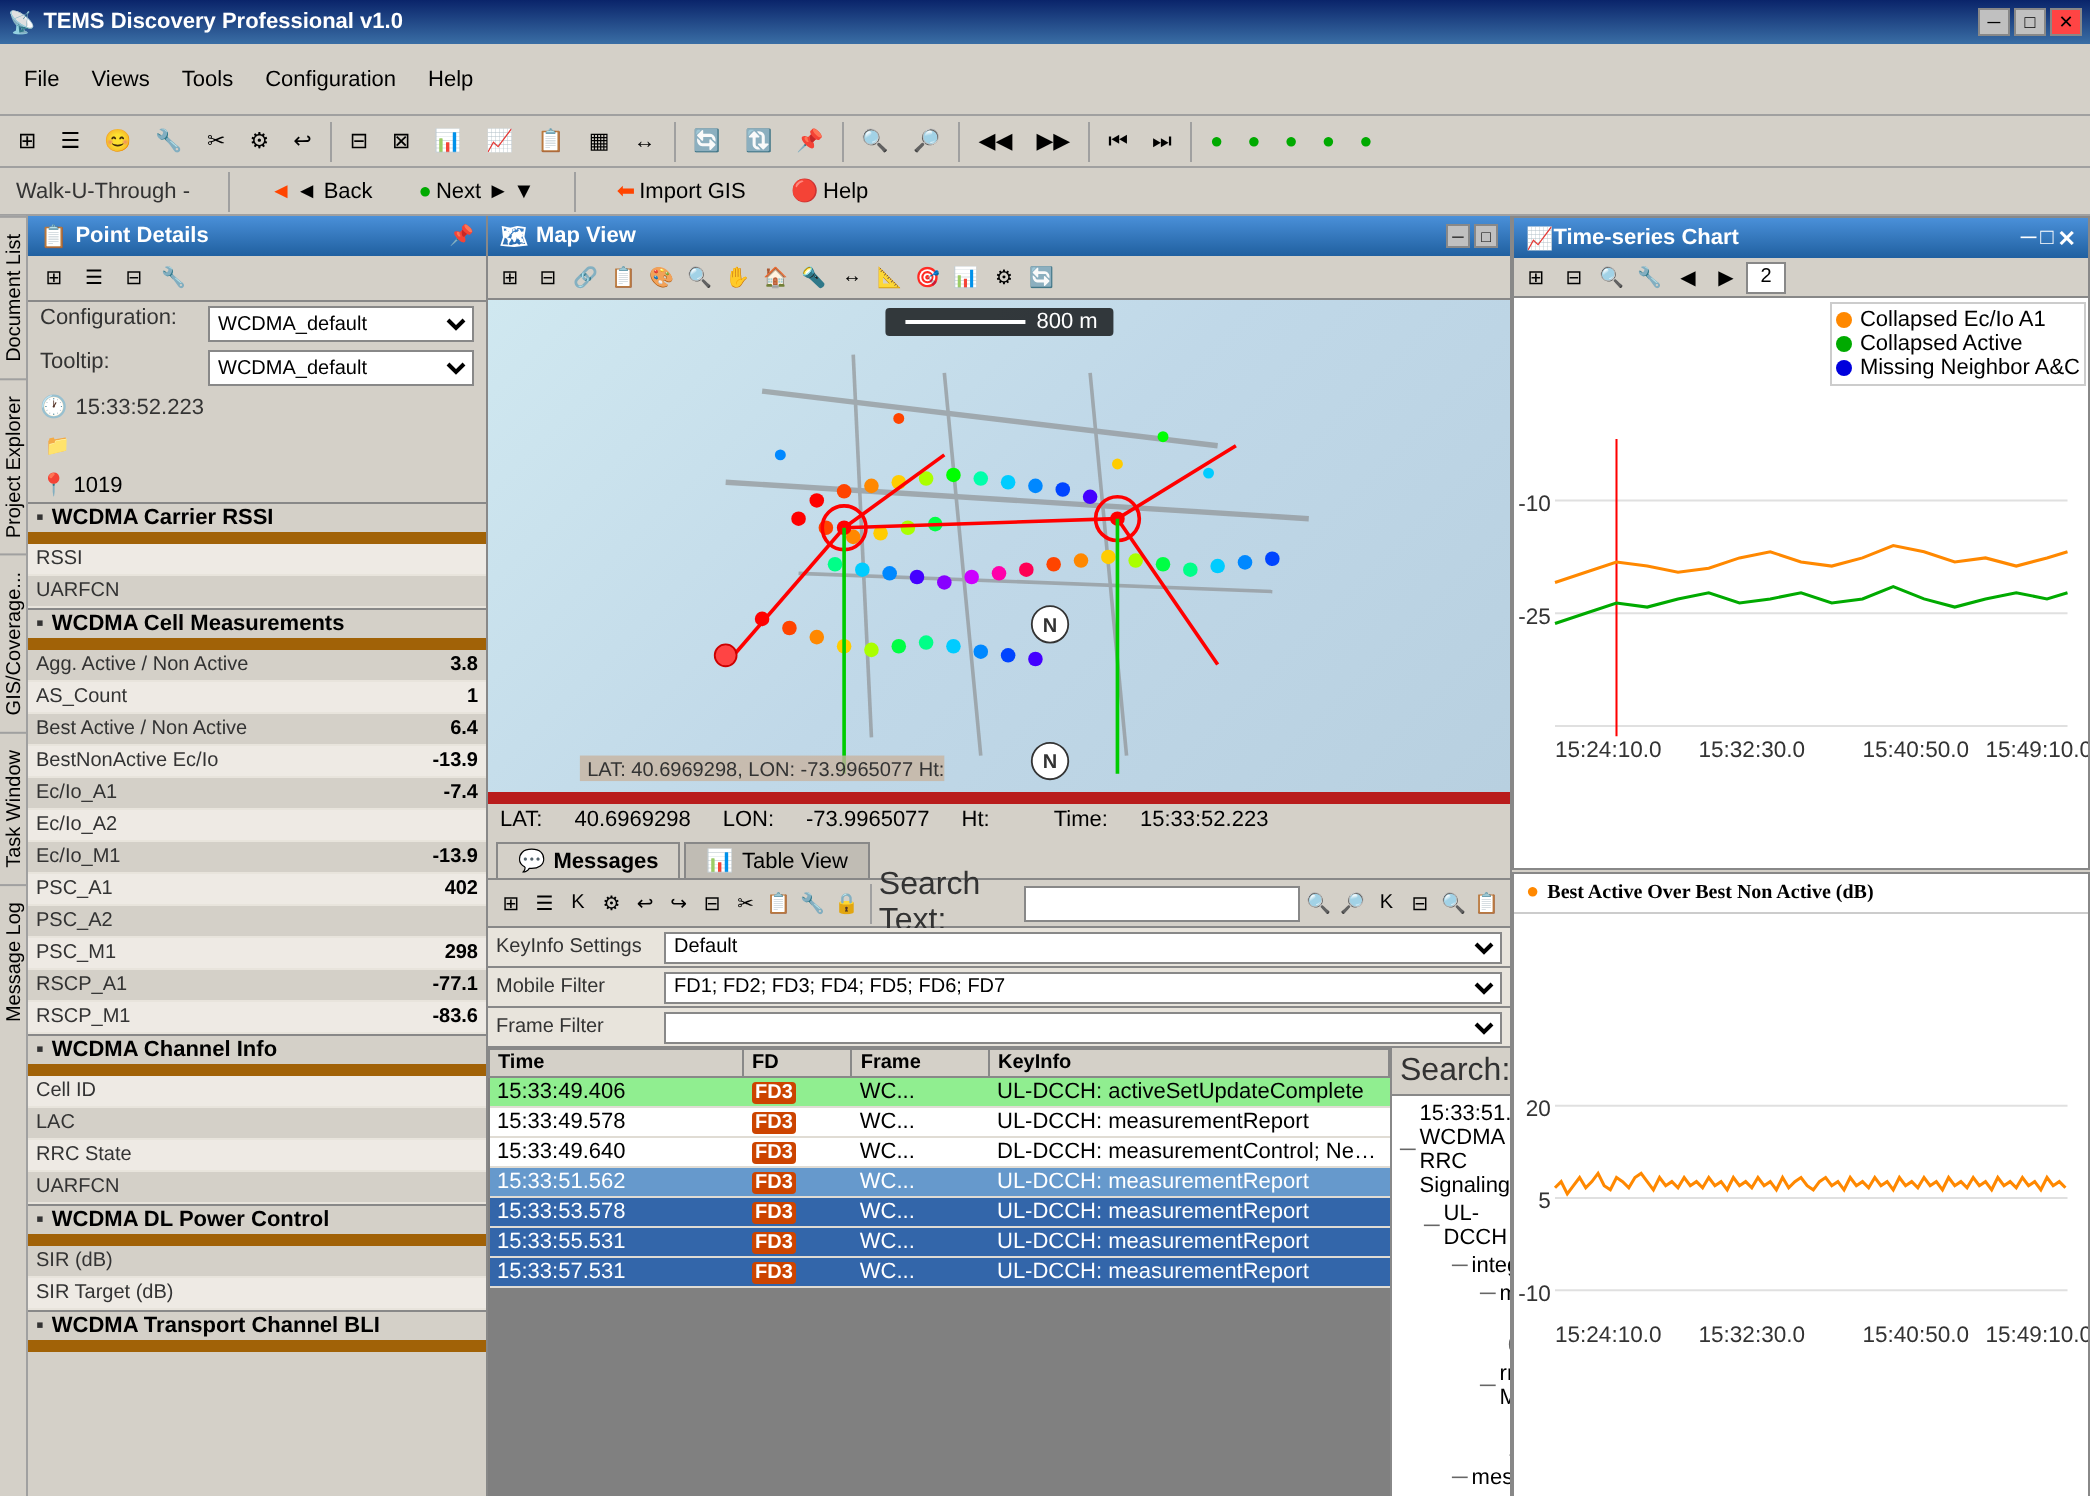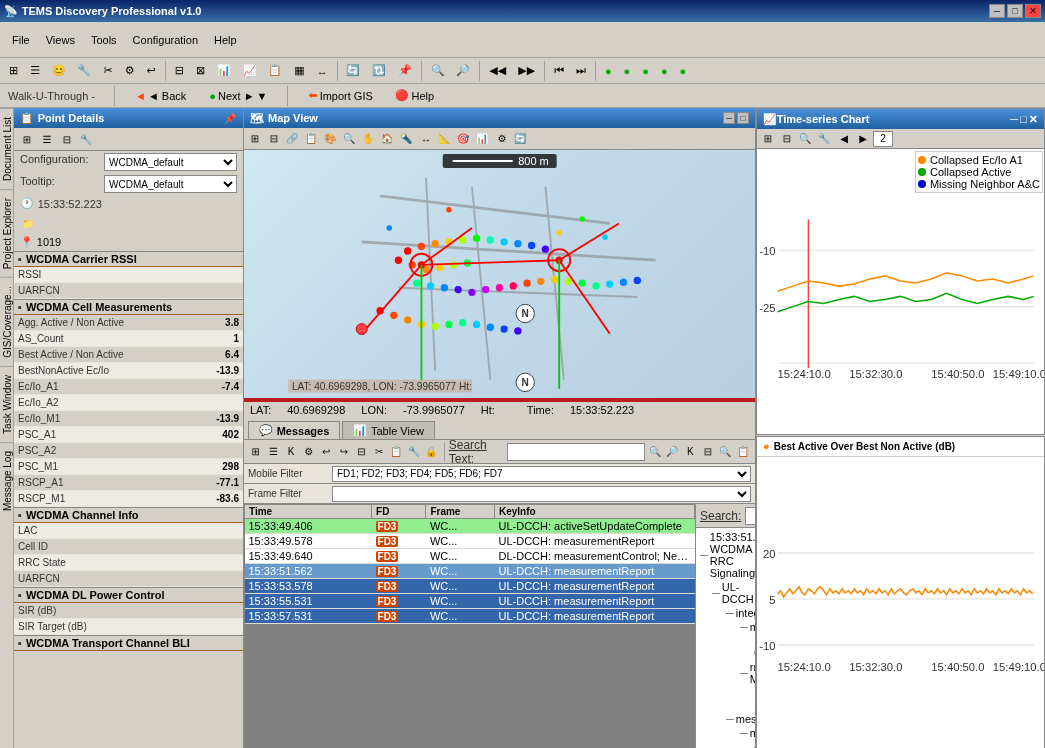--- a/index.html
+++ b/index.html
@@ -162,21 +162,21 @@
       flex: 1;
       overflow-y: auto;
       overflow-x: hidden;
     }
     .section-header {
       background: #d4d0c8;
       color: #000;
       font-weight: bold;
       padding: 1px 4px;
       border-top: 1px solid #888;
-      border-bottom: 1px solid #a16207;
+      border-bottom: 6px solid #a16207;
       font-size: 11px;
       display: flex;
       align-items: center;
     }
     .section-header::before {
       content: '▪';
       margin-right: 4px;
       color: #333;
     }
     .data-row {
@@ -254,21 +254,21 @@
       background: #c8e0f0;
     }
 
     
     .coords-bar {
       background: #d4d0c8;
       padding: 2px 6px;
       font-size: 10px;
       display: flex;
       gap: 16px;
-      border-top: 4px solid #b91c1c;
+      border-top: 6px solid #b91c1c;
     }
 
     
     #bottom-panel {
       flex: 1;
       display: flex;
       flex-direction: column;
       overflow: hidden;
     }
 
@@ -297,21 +297,21 @@
     .bottom-toolbar {
       background: #d4d0c8;
       height: 24px;
       display: flex;
       align-items: center;
       padding: 0 4px;
       gap: 2px;
       border-bottom: 1px solid #888;
     }
 
-    .search-label { font-size: 12px; color: #333; text-decoration: underline; }
+    .search-label { font-size: 16px; color: #333; }
     .search-input {
       height: 18px;
       width: 140px;
       border: 1px solid #888;
       background: white;
       font-size: 10px;
       padding: 0 2px;
     }
 
     .filter-row {
@@ -651,25 +651,25 @@
         <span class="key">RSCP_A1</span>
         <span class="val">-77.1</span>
       </div>
       <div class="data-row">
         <span class="key">RSCP_M1</span>
         <span class="val">-83.6</span>
       </div>
 
       <div class="section-header">WCDMA Channel Info</div>
       <div class="data-row">
+        <span class="key">Cell ID</span>
+        <span class="val"></span>
+      </div>
+      <div class="data-row">
         <span class="key">LAC</span>
-        <span class="val"></span>
-      </div>
-      <div class="data-row">
-        <span class="key">Cell ID</span>
         <span class="val"></span>
       </div>
       <div class="data-row">
         <span class="key">RRC State</span>
         <span class="val"></span>
       </div>
       <div class="data-row">
         <span class="key">UARFCN</span>
         <span class="val"></span>
       </div>
@@ -862,20 +862,26 @@
         <span class="search-label">Search Text:</span>
         <input class="search-input" type="text" style="">
         <button class="map-btn">🔍</button>
         <button class="map-btn">🔎</button>
         <button class="map-btn">K</button>
         <button class="map-btn">⊟</button>
         <button class="map-btn">🔍</button>
         <button class="map-btn">📋</button>
       </div>
 
+      <div class="filter-row">
+        <span class="filter-label">KeyInfo Settings</span>
+        <select class="filter-select">
+          <option>Default</option>
+        </select>
+      </div>
       <div class="filter-row">
         <span class="filter-label">Mobile Filter</span>
         <select class="filter-select">
           <option>FD1; FD2; FD3; FD4; FD5; FD6; FD7</option>
         </select>
       </div>
       <div class="filter-row">
         <span class="filter-label">Frame Filter</span>
         <select class="filter-select">
           <option></option>
@@ -1056,21 +1062,21 @@
           <text x="90" y="165" font-size="8" fill="#333">15:32:30.0</text>
           <text x="170" y="165" font-size="8" fill="#333">15:40:50.0</text>
           <text x="230" y="165" font-size="8" fill="#333">15:49:10.0</text>
         </svg>
       </div>
     </div>
 
     <div class="chart-panel" style="height:50%; margin:0;">
       <div style="background:white; height:20px; display:flex; align-items:center; padding:0 6px; border-bottom:1px solid #ccc;">
         <span style="color:#ff8800; margin-right:4px;">●</span>
-        <span style="font-size:10px; font-weight:bold;">Best Active Over Best Non Active (dB)</span>
+        <span style="font-size:10px; font-weight:bold;font-family:Liberation Serif, serif;">Best Active Over Best Non Active (dB)</span>
       </div>
       <div class="chart-content" style="height:calc(100% - 20px); background:white; position:relative; overflow:hidden;">
         <svg width="100%" height="100%" viewBox="0 0 280 140">
 
           <text x="18" y="20" font-size="9" text-anchor="end" fill="#333">20</text>
           <text x="18" y="65" font-size="9" text-anchor="end" fill="#333">5</text>
           <text x="18" y="110" font-size="9" text-anchor="end" fill="#333">-10</text>
 
           <line x1="20" y1="15" x2="270" y2="15" stroke="#e0e0e0" stroke-width="1"></line>
           <line x1="20" y1="60" x2="270" y2="60" stroke="#e0e0e0" stroke-width="1"></line>

